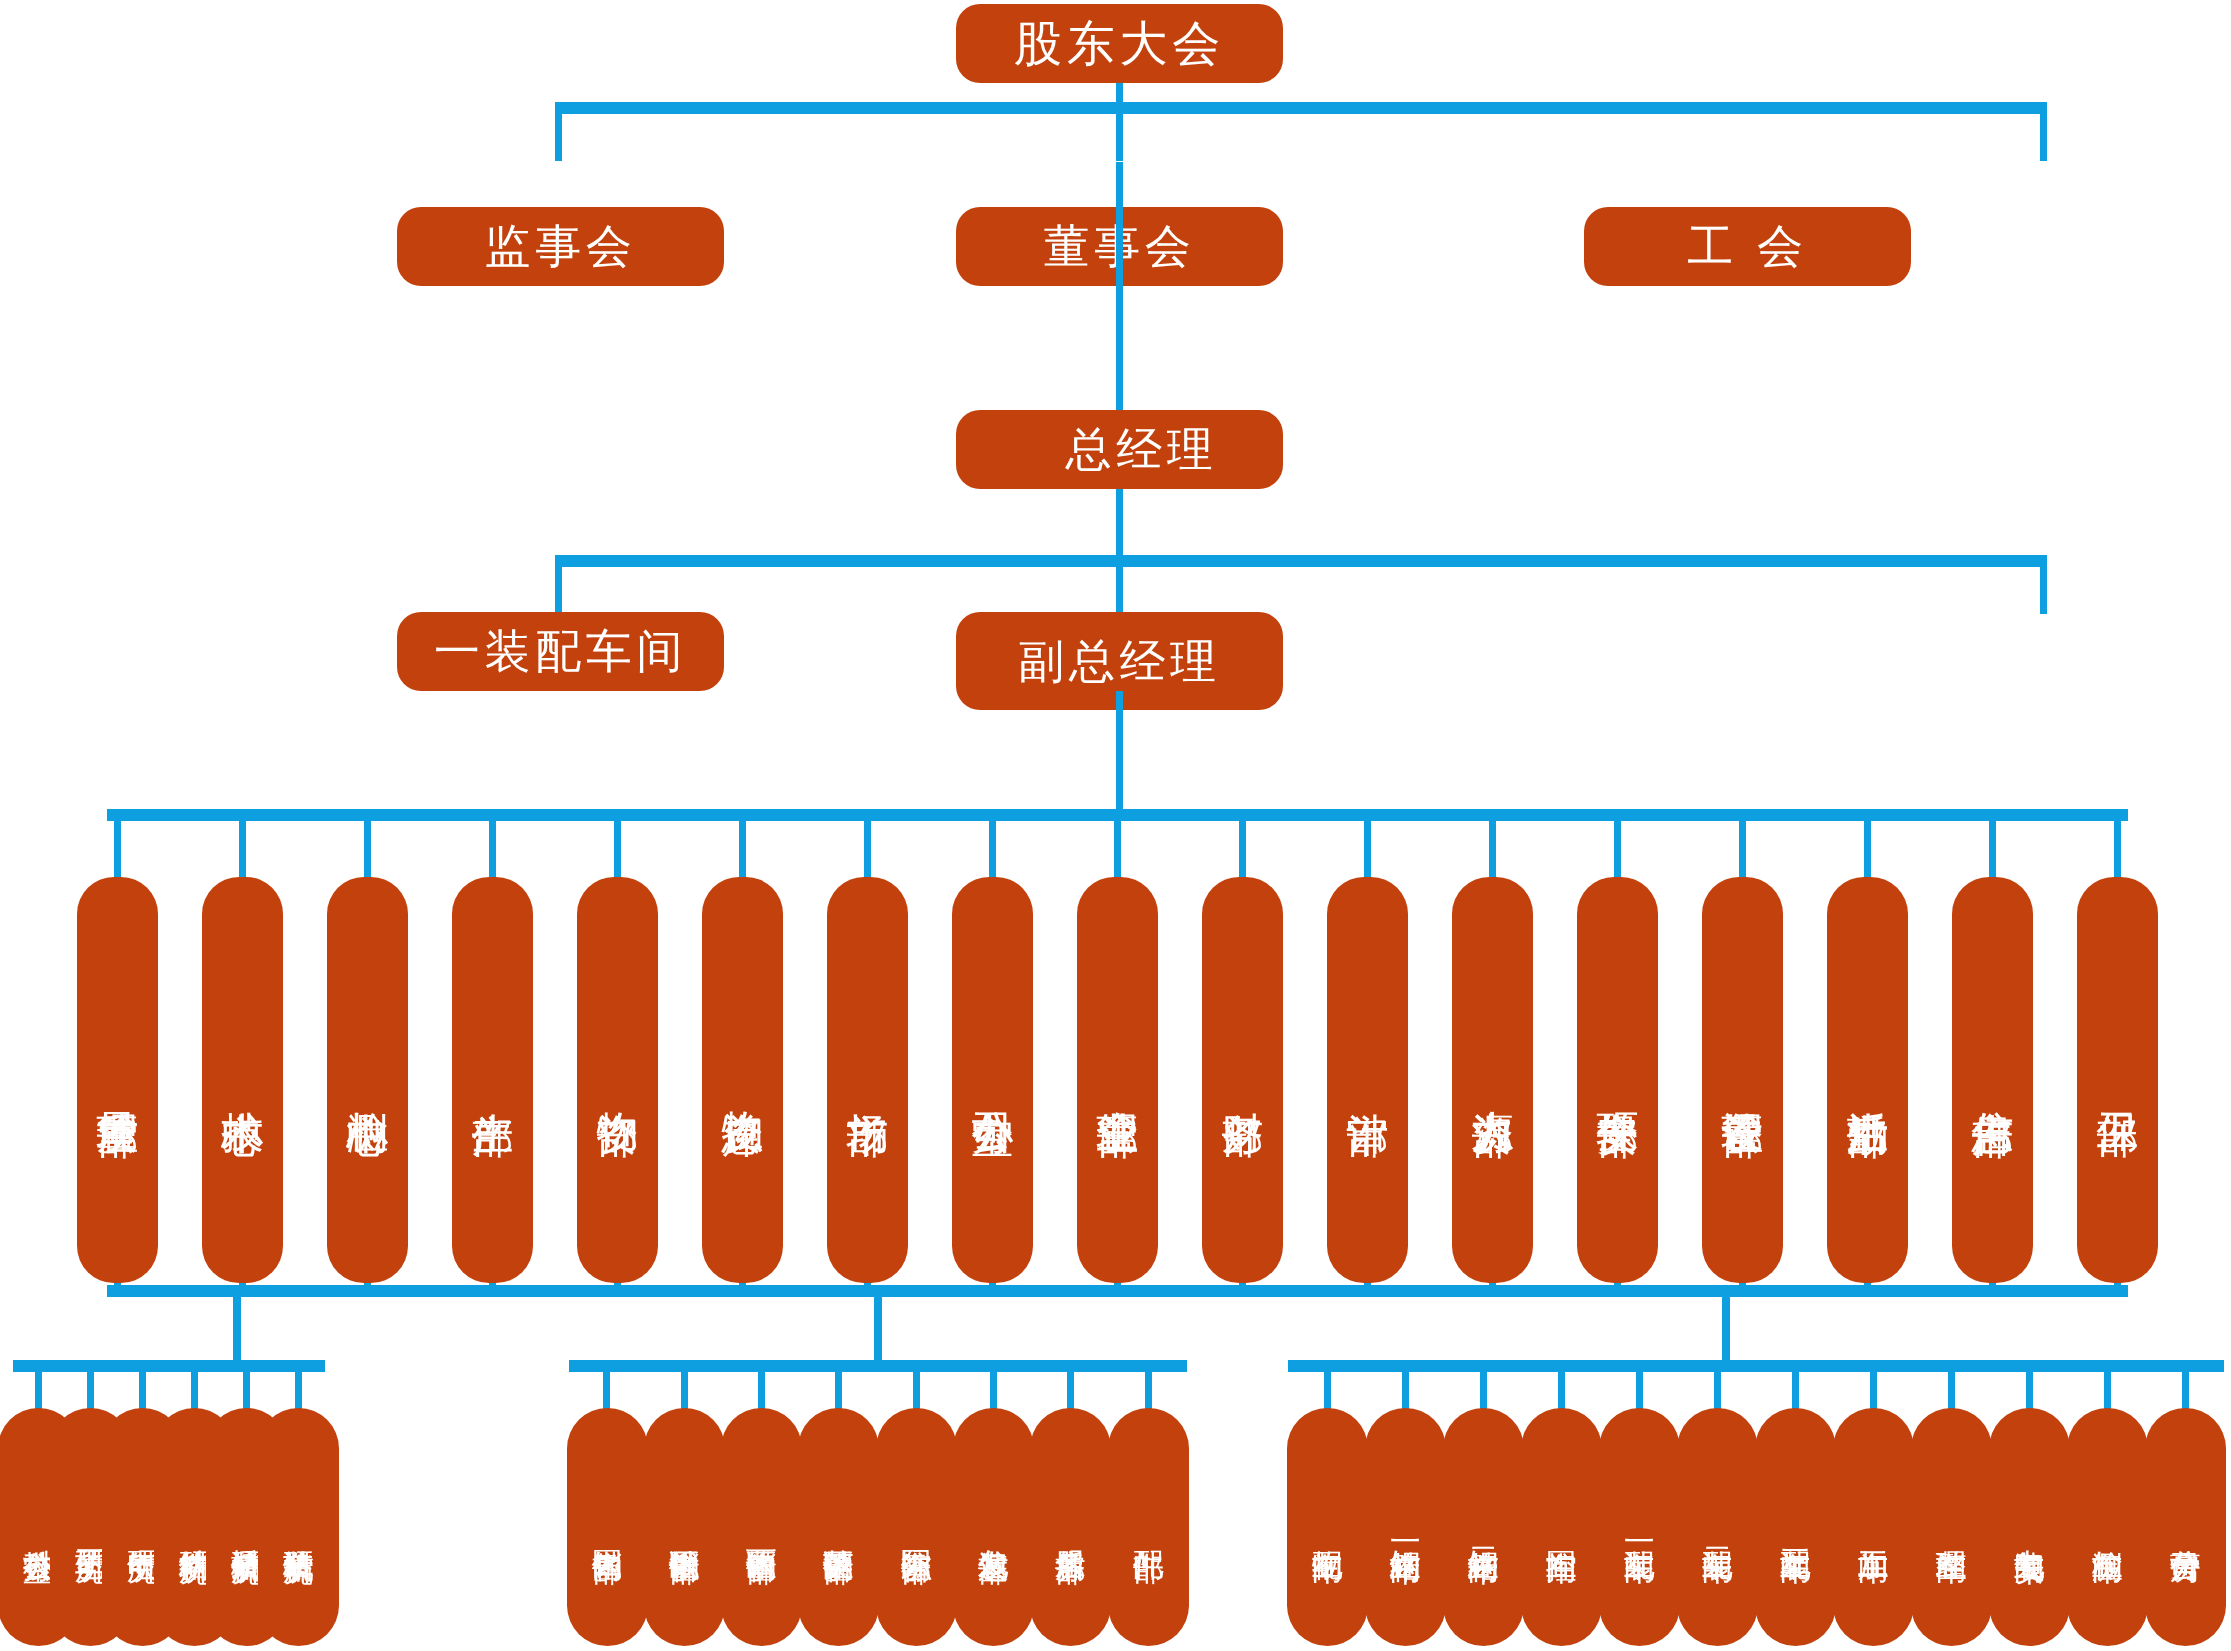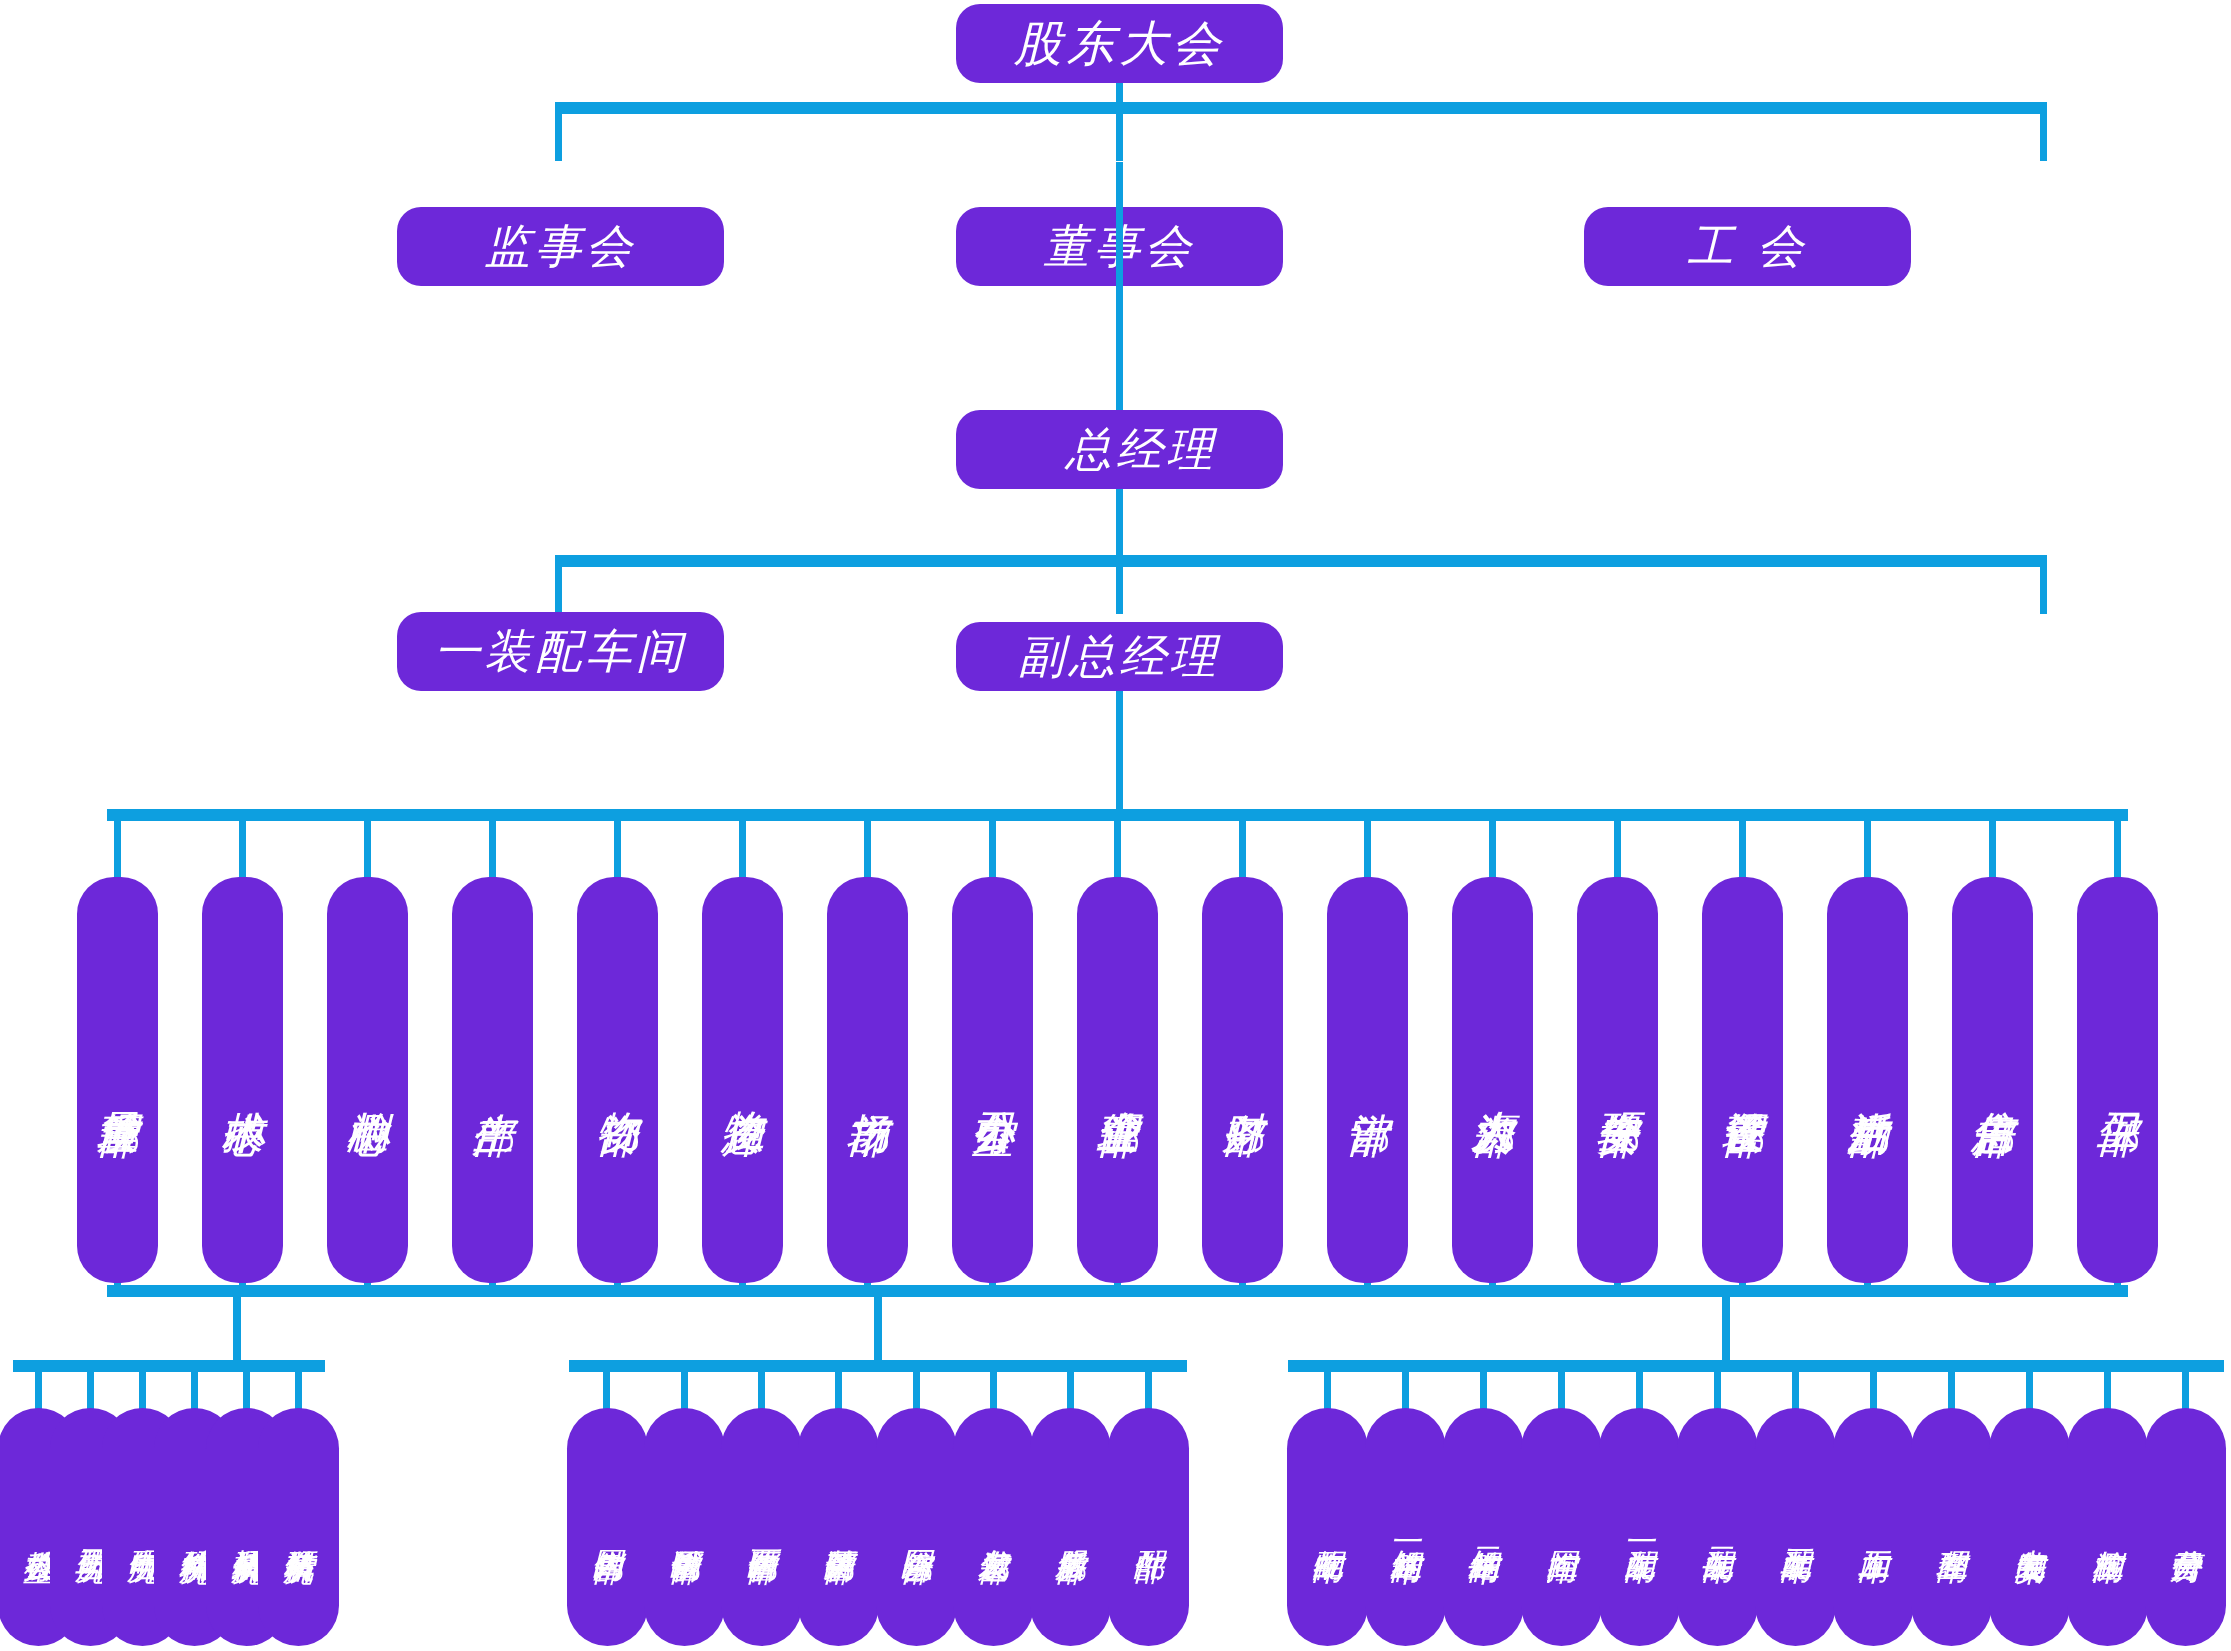--- a/index.html
+++ b/index.html
@@ -14,30 +14,29 @@
   #chart-root {
     position: relative;
     width: 2232px;
     height: 1651px;
     background: #ffffff;
     overflow: hidden;
   }
   
   .node {
     position: absolute;
-    background: #6d28d9;
+    background: #c2410c;
     color: #ffffff;
     display: flex;
     align-items: center;
     justify-content: center;
     text-align: center;
     box-sizing: border-box;
     line-height: 1.05;
     white-space: pre-wrap;
-    font-style: italic;
   }
   
   .node.horiz {
     border-radius: 24px;
     letter-spacing: 0.10em;
     font-weight: 400;
   }
   .node.lvl1 { font-size: 48px; border-radius: 24px; }
   .node.lvl2 { font-size: 46px; border-radius: 24px; }
   .node.lvl3 { font-size: 46px; border-radius: 24px; }
@@ -91,21 +90,21 @@
 
   <div class="node horiz lvl3" style="left:956px; top:410px; width:327px; height:79px;padding-left:44px;">总经理</div>
 
   <div class="conn v" style="left:1116px; top:489px; width:7.4px; height:72px;"></div>
   <div class="bus" style="left:555px; top:555px; width:1492px; height:12px;"></div>
   <div class="conn v" style="left:555px; top:555px; width:7.4px; height:59px;"></div>
   <div class="conn v" style="left:1116px; top:555px; width:7.4px; height:59px;"></div>
   <div class="conn v" style="left:2040px; top:555px; width:7.4px; height:59px;"></div>
 
   <div class="node horiz lvl4" style="left:397px; top:612px; width:327px; height:79px;">一装配车间</div>
-  <div class="node horiz lvl4" style="left:956px; top:612px; width:327px; height:69px;margin-top:10px;">副总经理</div>
+  <div class="node horiz lvl4" style="left:956px; top:612px; width:327px; height:98px;">副总经理</div>
 
   <div class="conn v" style="left:1116px; top:691px; width:7.4px; height:120px;"></div>
 
   <div class="bus" style="left:107px; top:809px; width:2021px; height:12px;"></div>
 
   <div id="dept-layer">
       <div class="conn v" style="left: 114px; top: 809px; width: 7.4px; height: 90px;"></div>
       <div class="conn v" style="left: 114px; top: 1259px; width: 7.4px; height: 38px;"></div>
       <div class="node vert dept" style="left: 77px; top: 877px; width: 81px; height: 406px;">质量管理部</div>
       <div class="conn v" style="left: 239px; top: 809px; width: 7.4px; height: 90px;"></div>

